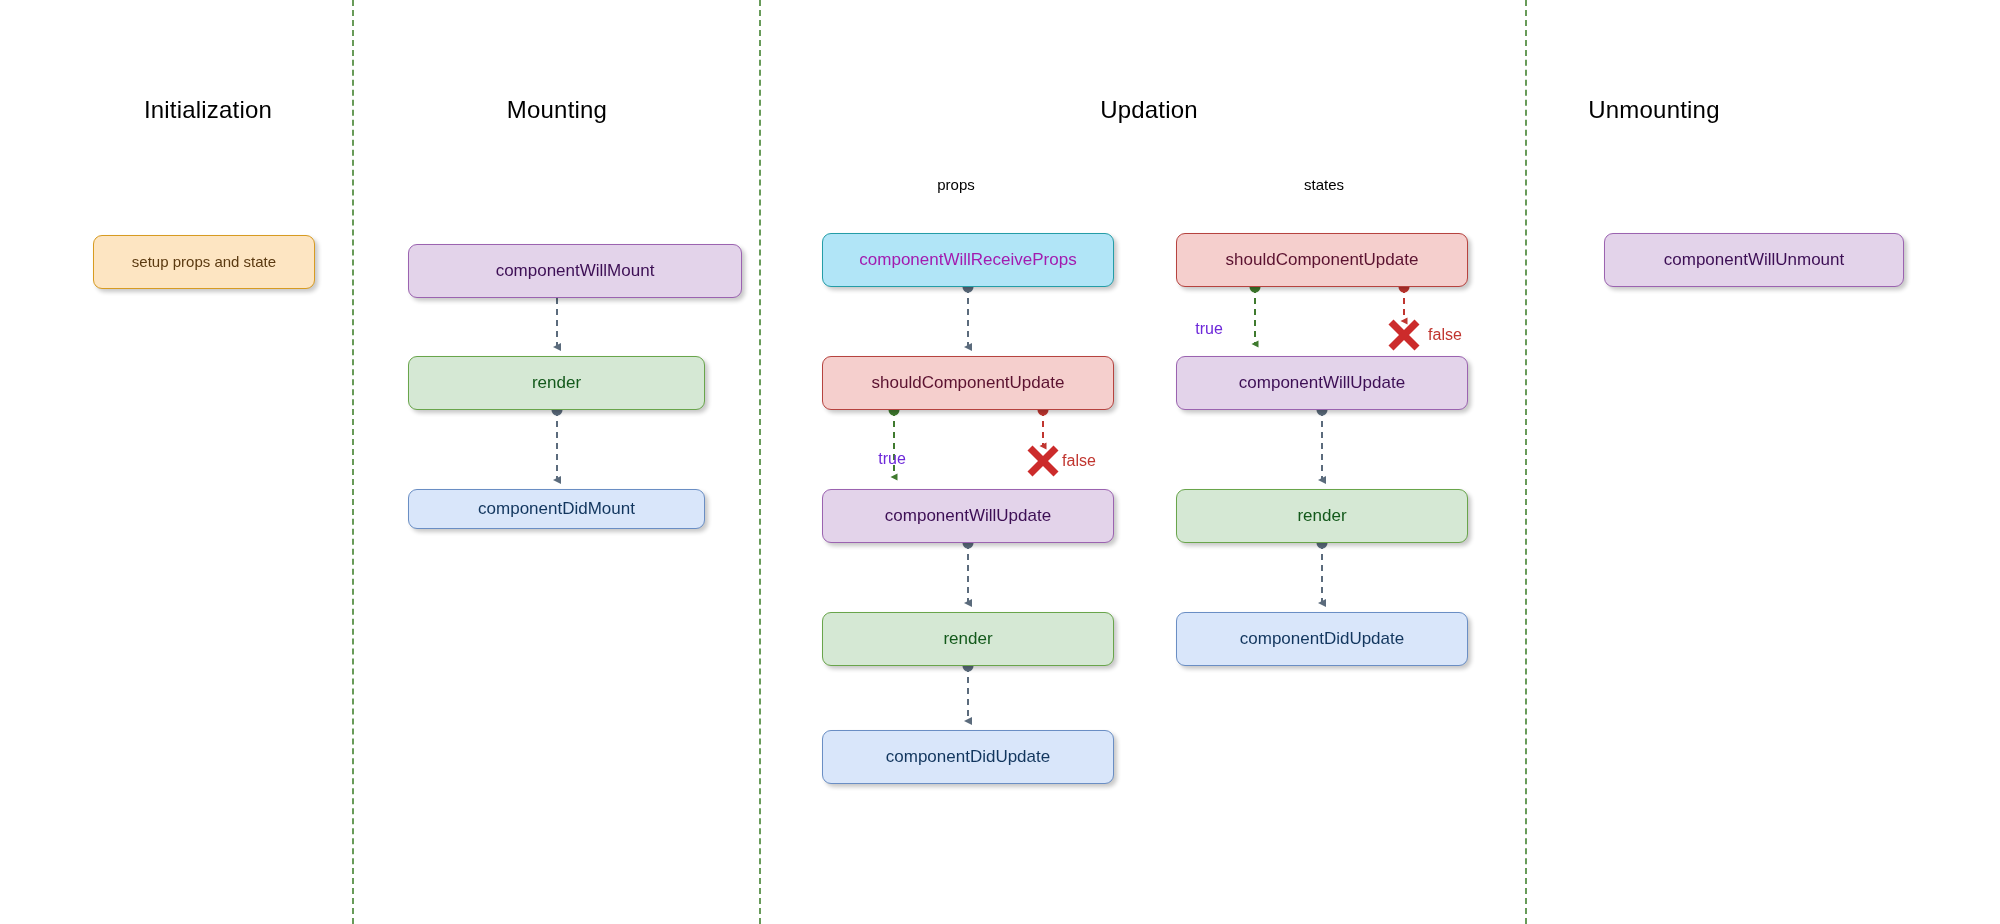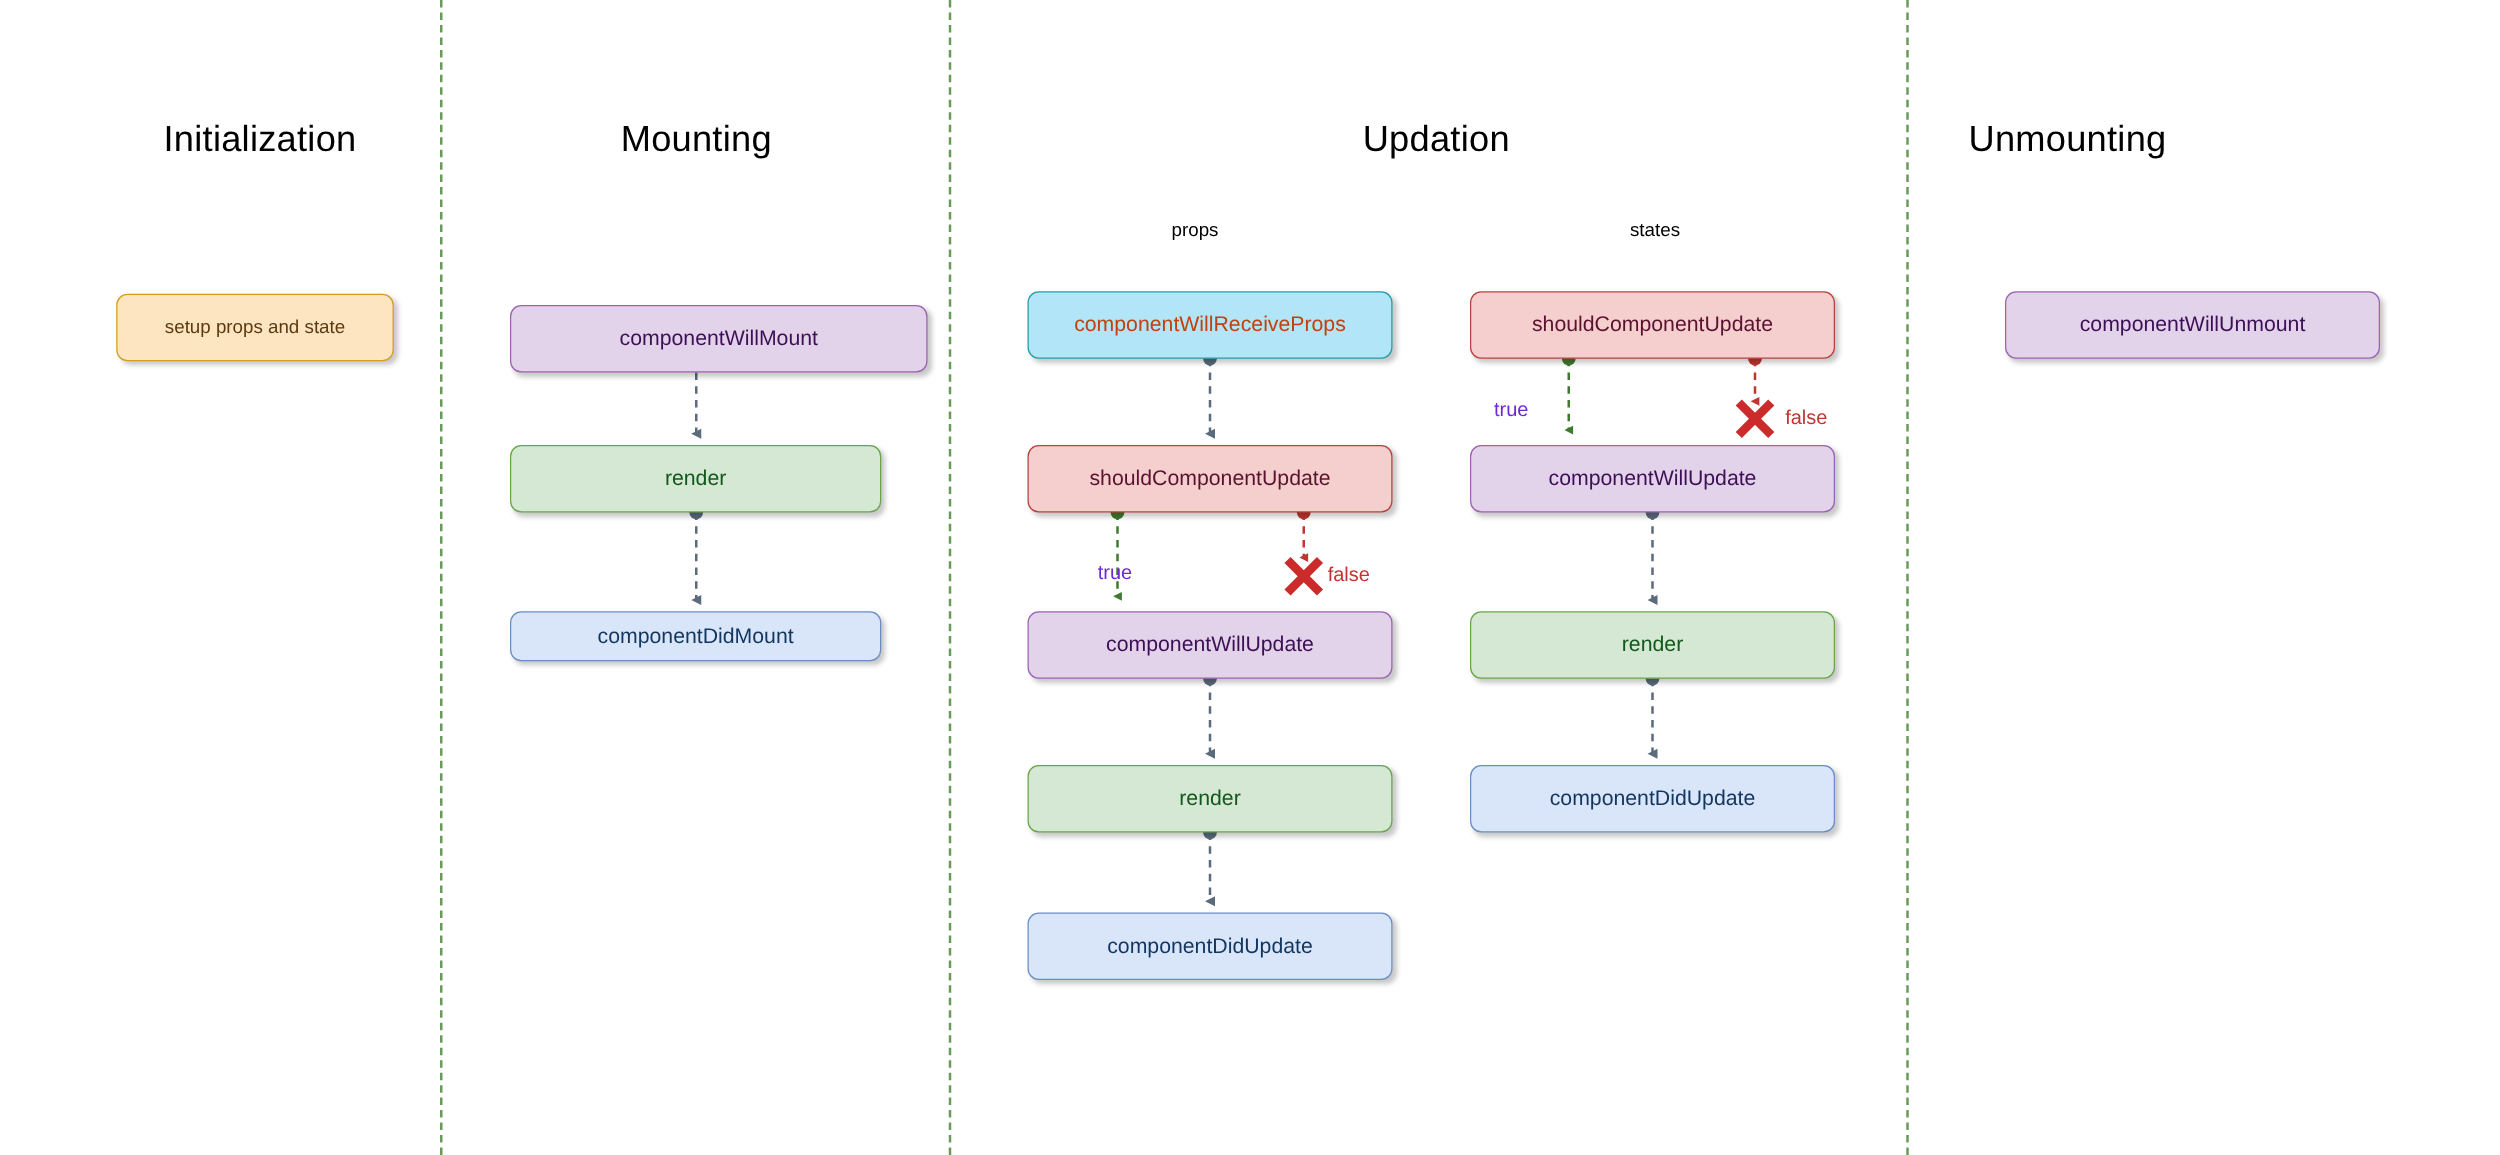--- a/index.html
+++ b/index.html
@@ -26,21 +26,21 @@
     width: 0;
     height: 924px;
     border-left: 2px dashed #4e8a3d;
     opacity: .85;
   }
 
   
   .phase-title {
     position: absolute;
     text-align: center;
-    font-size: 29px;
+    font-size: 24px;
     font-weight: 400;
     color: #000000;
     letter-spacing: .2px;
     white-space: nowrap;
     transform: translateX(-50%);
   }
 
   
   .sub-title {
     position: absolute;
@@ -68,21 +68,21 @@
     box-shadow: 3px 3px 4px rgba(0,0,0,.22);
     white-space: nowrap;
     padding: 0 6px;
   }
   .node.small { font-size: 15px; }
 
   .n-purple { background: #e3d3ea; border-color: #9b63b0; color: #3d0f55; }
   .n-green  { background: #d5e8d4; border-color: #69a54b; color: #13591b; }
   .n-blue   { background: #d9e6fa; border-color: #6a8ec4; color: #12365e; }
   .n-red    { background: #f5cfcd; border-color: #b6433f; color: #5b1230; }
-  .n-cyan   { background: #b1e5f7; border-color: #249da7; color: #c2410c; }
+  .n-cyan   { background: #b1e5f7; border-color: #249da7; color: #a21caf; }
   .n-orange { background: #fde5c2; border-color: #d79b21; color: #5b3a11; }
 
   
   .conn {
     position: absolute;
     left: 0;
     top: 0;
     overflow: visible;
     pointer-events: none;
   }

